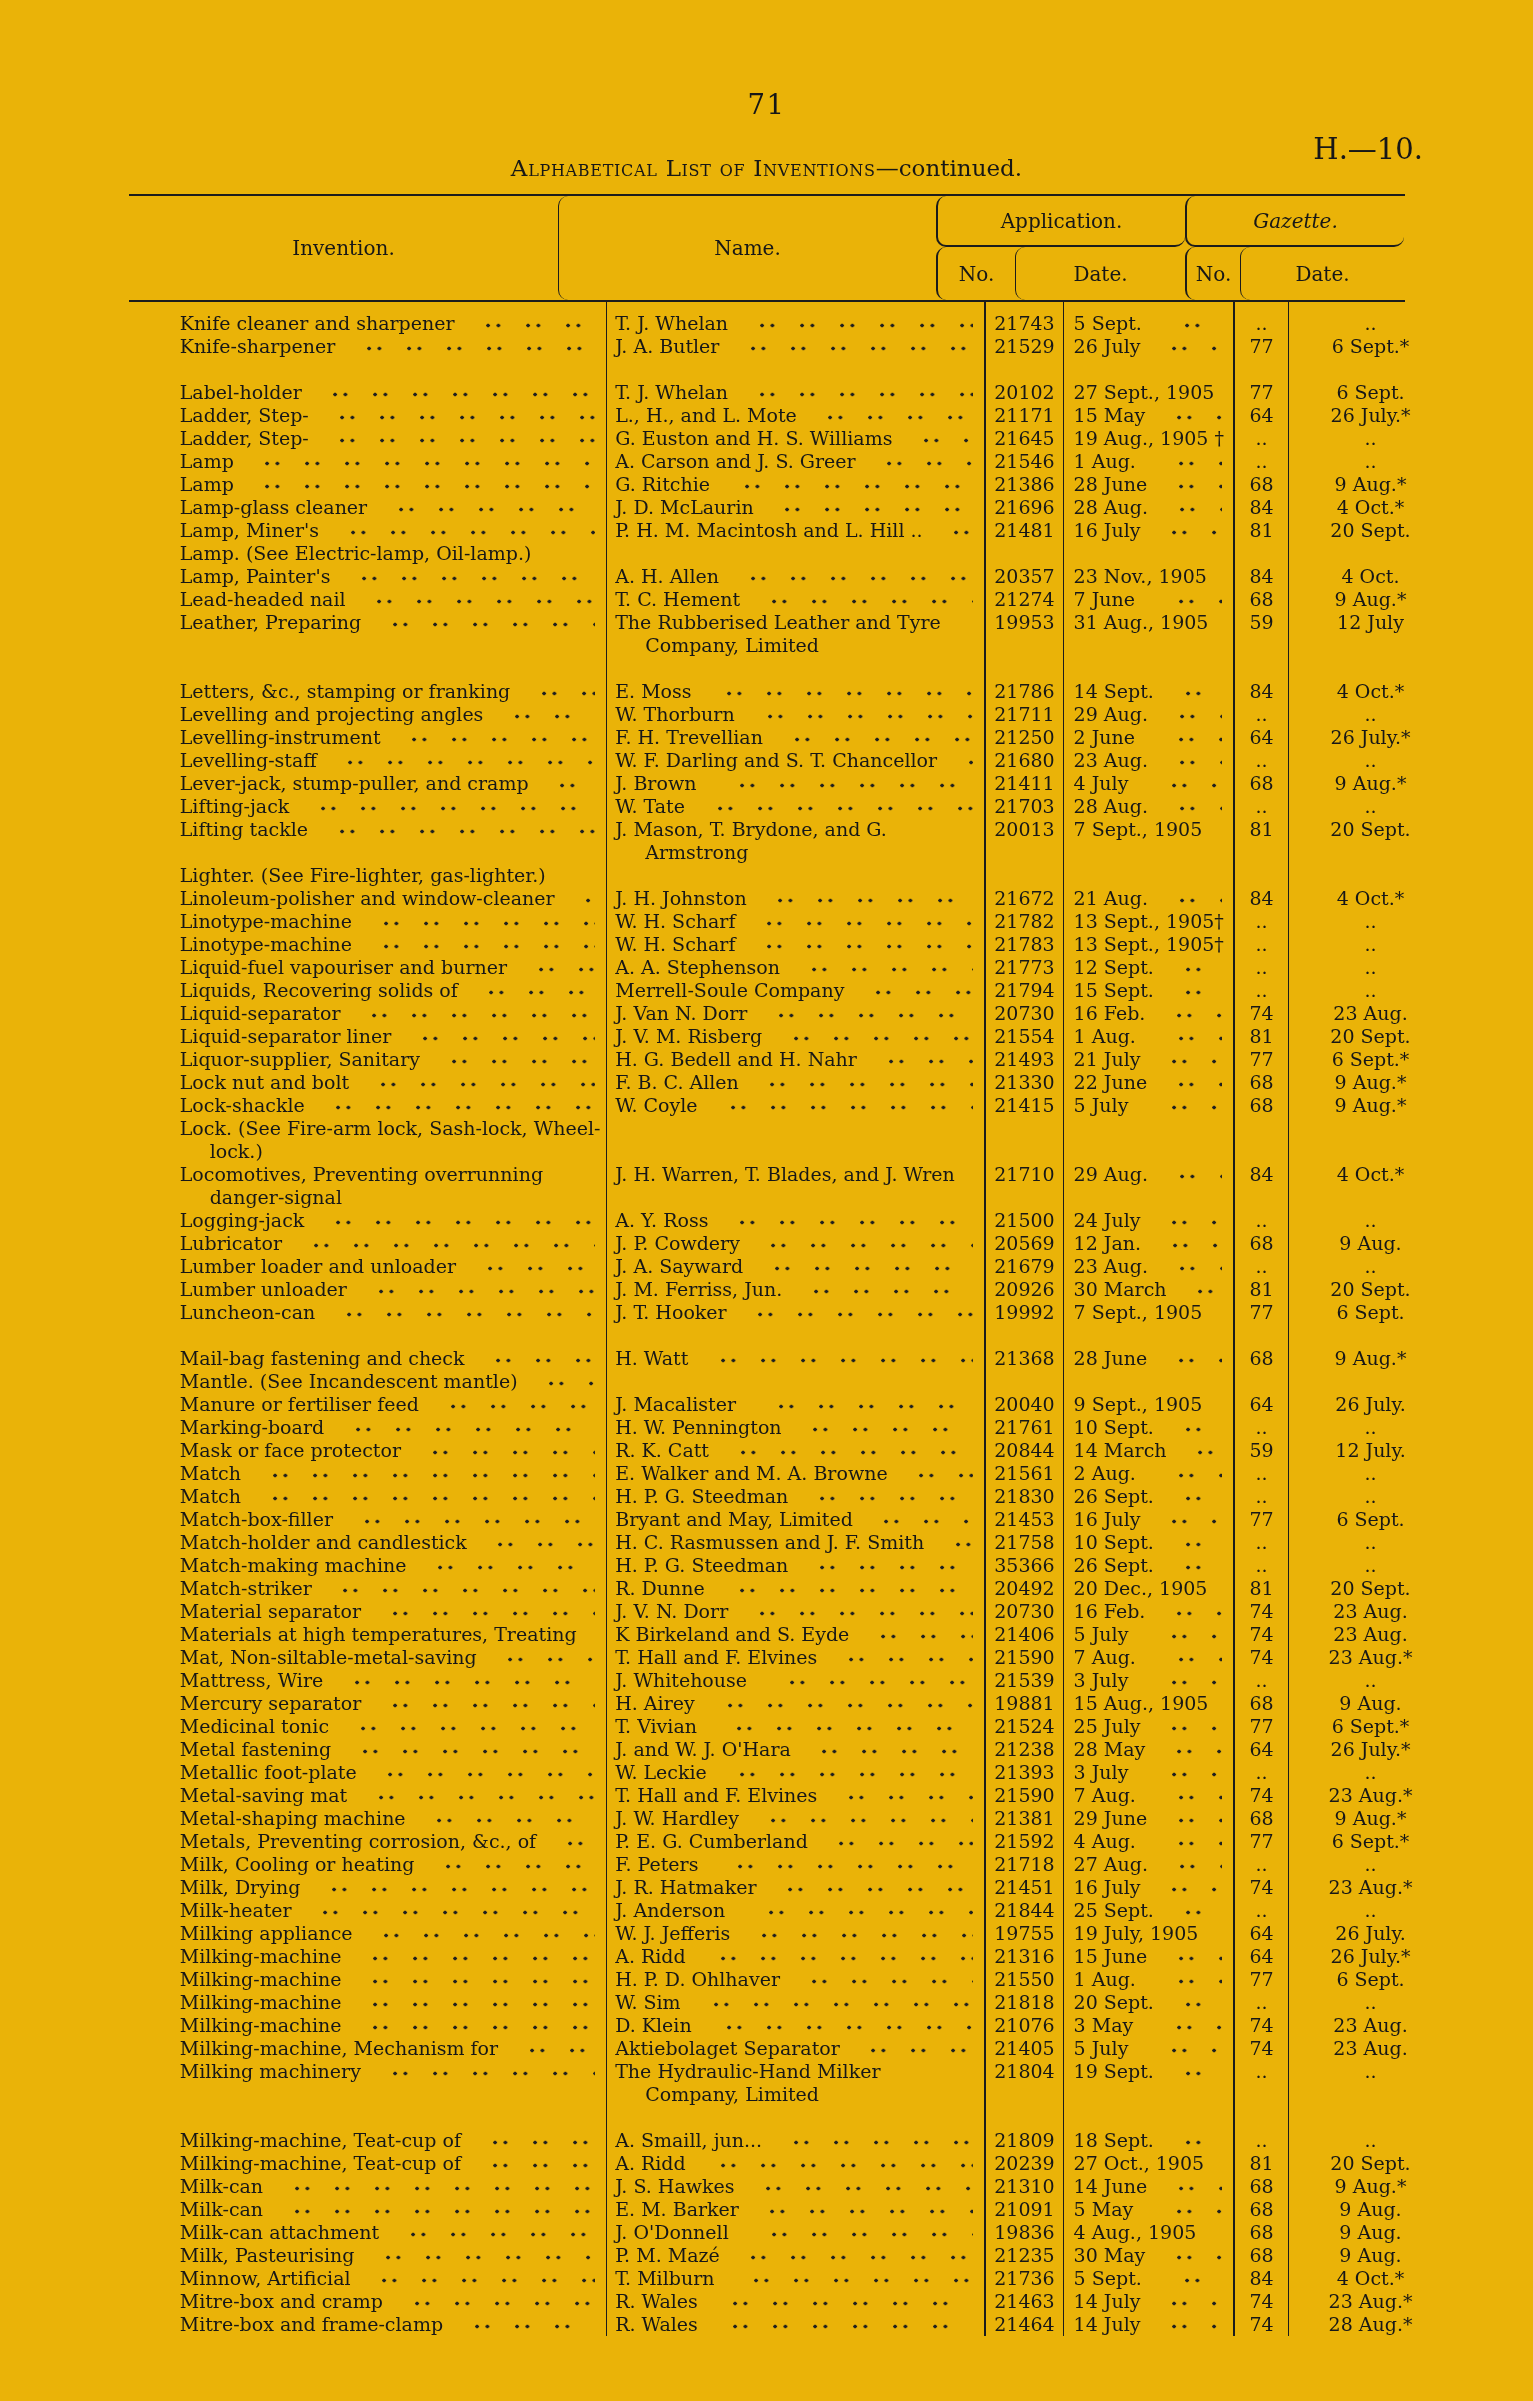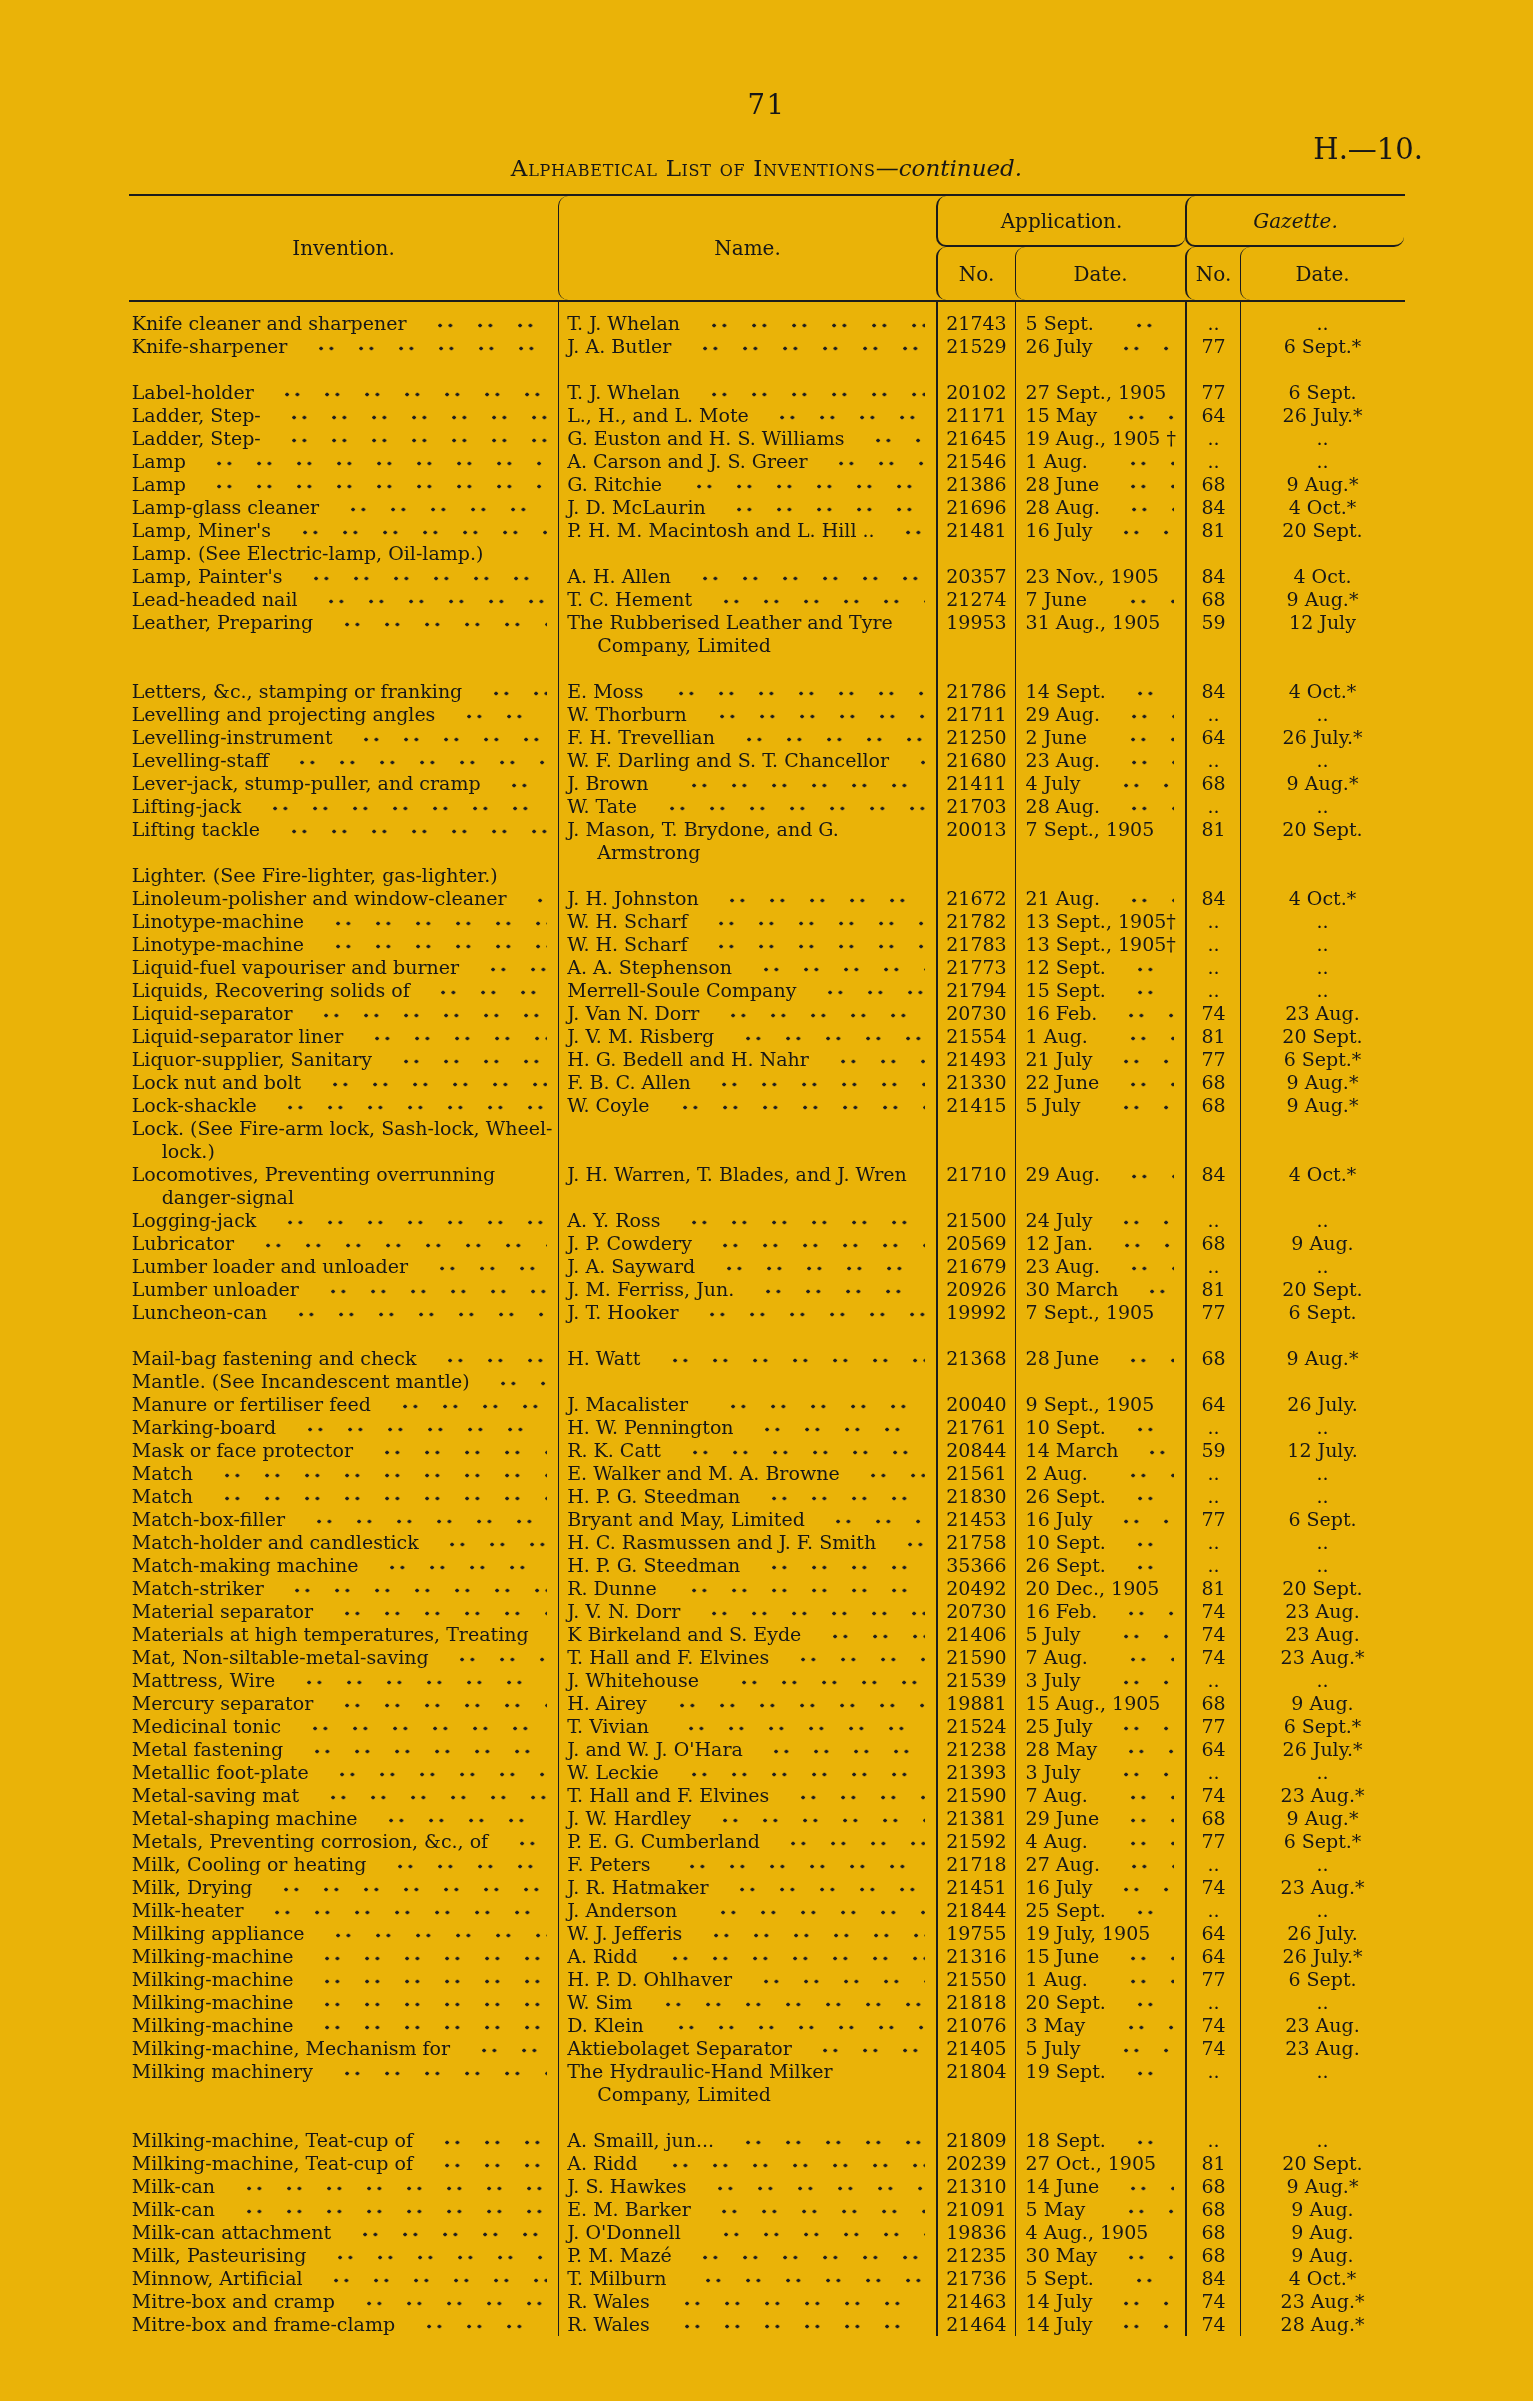--- a/index.html
+++ b/index.html
@@ -3,35 +3,35 @@
 <meta charset="utf-8">
 <style>
   html,body{margin:0;padding:0;background:#e8e6e0;}
   .page{position:relative;width:1533px;height:2401px;background:#eab308;color:#171717;
         font-family:"DejaVu Serif","Liberation Serif",serif;overflow:hidden;}
   .page-number{position:absolute;top:88px;left:0;width:100%;text-align:center;
         font-size:27.5px;letter-spacing:1.4px;}
   .doc-ref{position:absolute;top:84px;right:110px;font-size:29px;margin-top:48px;}
   .list-title{position:absolute;top:155px;left:0;width:100%;text-align:center;font-size:23px;}
   .list-title .sc{font-variant:small-caps;letter-spacing:0.7px;}
-  .list-title .cont{font-style:italic;}
+  .list-title .cont{}
 
   .tbl{position:absolute;left:129px;top:194px;width:1276px;}
   .grid{display:grid;grid-template-columns:429px 378px 79px 170px 55px 164px;}
   .thead{border-top:2.7px solid #1c1c1c;border-bottom:2.7px solid #1c1c1c;font-size:20px;}
   .h-cell{display:flex;align-items:center;justify-content:center;text-align:center;border-radius:10px;}
   .h-inv{grid-row:1 / span 2;height:104px;}
   .h-name{grid-row:1 / span 2;border-left:1.4px solid #1c1c1c;}
   .h-app{grid-column:3 / span 2;border-left:2.1px solid #1c1c1c;border-bottom:2.1px solid #1c1c1c;height:49px;}
   .h-gaz{grid-column:5 / span 2;border-left:2.1px solid #1c1c1c;border-bottom:2.1px solid #1c1c1c;height:49px;font-style:italic;}
   .h-sub{height:53px;}
   .h-sub.bl{border-left:1.4px solid #1c1c1c;}
   .h-sub.bl3{border-left:2.1px solid #1c1c1c;}
 
-  .tbody{font-size:19px;line-height:23px;}
+  .tbody{font-size:19px;line-height:23px;margin-left:48px;}
   .row{min-height:23px;}
   .row:first-child .cell{padding-top:9.6px;}
   .spacer{height:23px;}
   .cell{padding:0 4.1px;}
   .c-inv{display:flex;align-items:flex-start;padding-left:2.7px;}
   .c-name{display:flex;align-items:flex-start;border-left:1.4px solid #1c1c1c;padding-left:8.2px;}
   .c-an{border-left:2.1px solid #1c1c1c;text-align:center;}
   .c-ad{display:flex;align-items:flex-start;border-left:1.4px solid #1c1c1c;padding-left:9.6px;}
   .c-gn{border-left:2.1px solid #1c1c1c;text-align:center;}
   .c-gd{border-left:1.4px solid #1c1c1c;text-align:center;}

